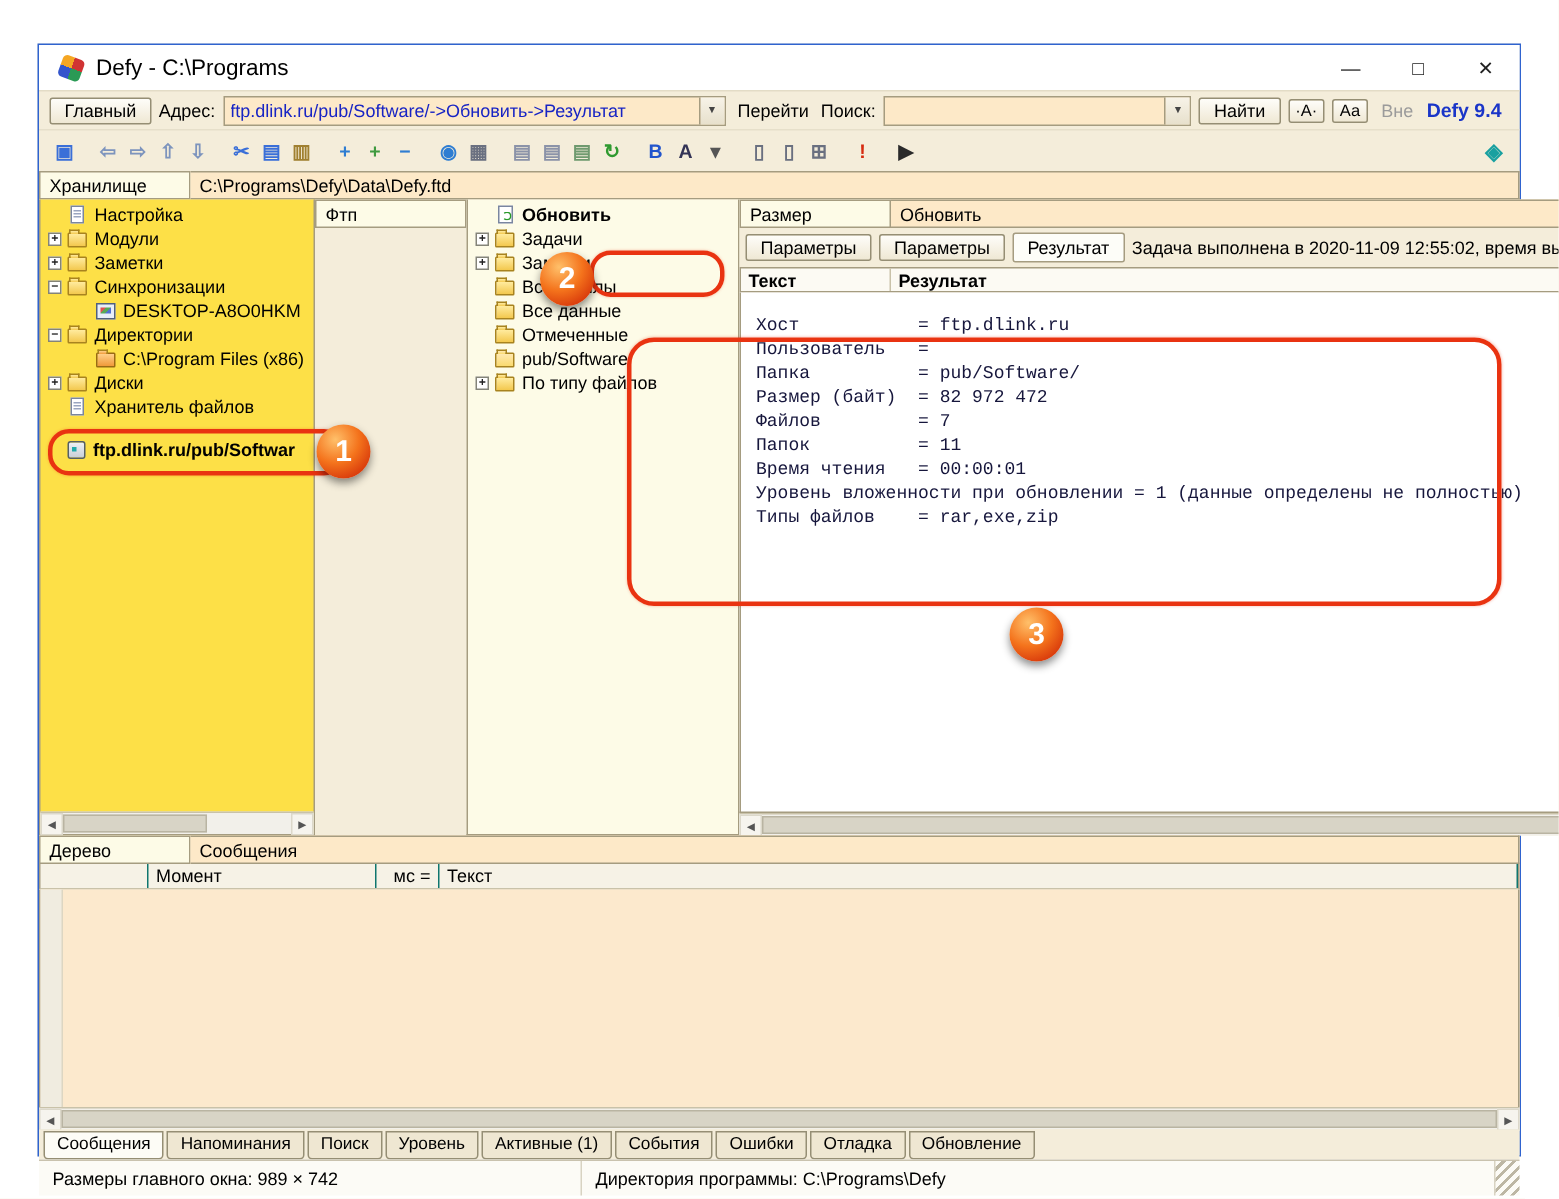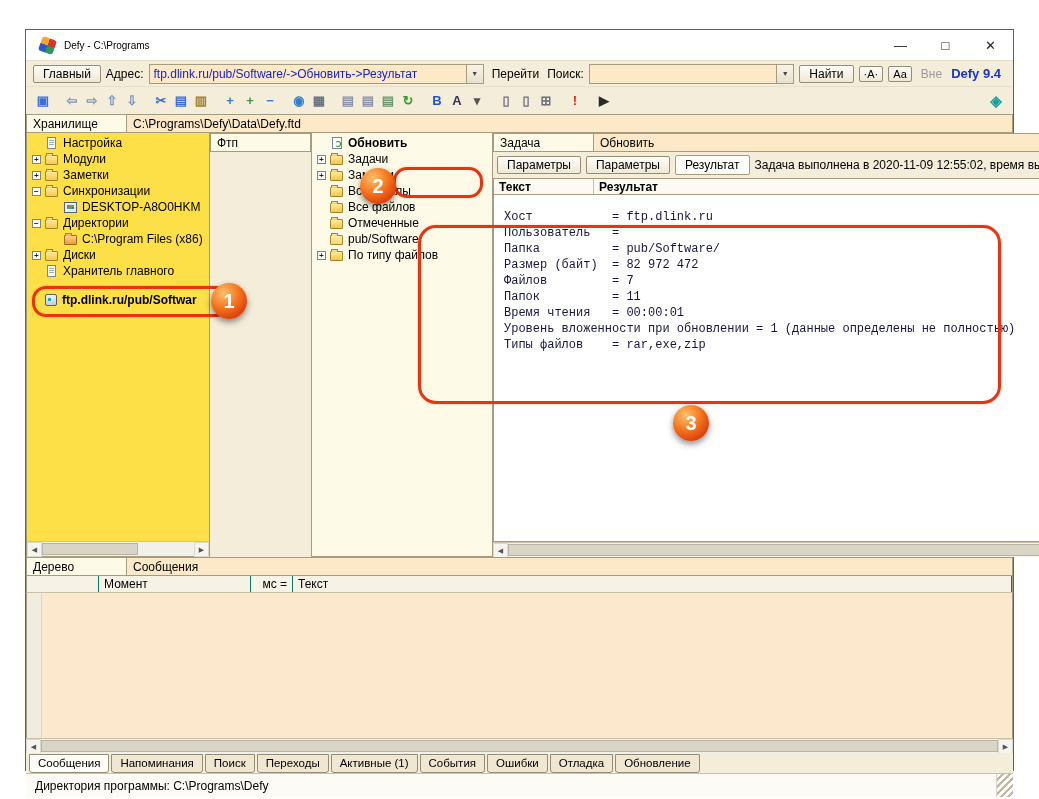--- a/index.html
+++ b/index.html
@@ -4,21 +4,21 @@
 <style>
   *{box-sizing:border-box;margin:0;padding:0}
   html,body{width:1039px;height:799px;background:#ffffff;overflow:hidden;position:relative;
     font-family:"Liberation Sans",sans-serif}
   .window{position:absolute;left:25px;top:29px;width:989px;height:742px;border:1px solid #2f63cf;
     background:#f4edda;color:#000;font-size:12px;display:flex;flex-direction:column}
   
   .titlebar{height:30px;flex:none;background:#fff;display:flex;align-items:center;padding-left:14px}
   .app-icon{width:15px;height:15px;margin-right:9px;border-radius:3px;transform:rotate(20deg);
     background:conic-gradient(#d03333 0 90deg,#2a9a55 90deg 180deg,#3355cc 180deg 270deg,#f5a623 270deg)}
-  .title{font-size:10px}
+  .title{font-size:15px}
   .wctrls{margin-left:auto;display:flex;height:100%}
   .wctrl{width:45px;height:100%;display:flex;align-items:center;justify-content:center;font-size:13px;color:#222}
   
   .cmdbar{height:26px;flex:none;display:flex;align-items:center;gap:5px;padding:0 7px;
     background:#f4edda;border-top:1px solid #e3dcc6}
   .lbl{white-space:nowrap}
   button{font:inherit;cursor:default}
   .btn{border:1px solid #958e74;background:linear-gradient(#fefdf9,#efe8d4);padding:1px 9px;
     border-radius:2px;white-space:nowrap;font-size:12px}
   .minibtn{padding:1px 4px;font-size:11px}
@@ -340,21 +340,21 @@
 
           <div class="tree-item" data-icon="folder">
             <span class="expander">+</span>
             <span class="icon"></span>
             <span class="label">Диски</span>
           </div>
 
           <div class="tree-item" data-icon="page">
             <span class="expander"></span>
             <span class="icon"></span>
-            <span class="label">Хранитель главного</span>
+            <span class="label">Хранитель файлов</span>
           </div>
 
           <div class="tree-item selected gap" data-icon="server">
             <span class="expander"></span>
             <span class="icon"></span>
             <span class="label">ftp.dlink.ru/pub/Softwar</span>
           </div>
         </div>
       <div class="hscroll">
         <span class="sarr">◀</span>
@@ -396,21 +396,21 @@
 
               <div class="tree-item" data-icon="folder">
                 <span class="expander"></span>
                 <span class="icon"></span>
                 <span class="label">Все файлы</span>
               </div>
 
               <div class="tree-item" data-icon="folder">
                 <span class="expander"></span>
                 <span class="icon"></span>
-                <span class="label">Все файлов</span>
+                <span class="label">Все данные</span>
               </div>
 
               <div class="tree-item" data-icon="folder">
                 <span class="expander"></span>
                 <span class="icon"></span>
                 <span class="label">Отмеченные</span>
               </div>
 
               <div class="tree-item" data-icon="folder-open">
                 <span class="expander"></span>
@@ -421,21 +421,21 @@
               <div class="tree-item" data-icon="folder">
                 <span class="expander">+</span>
                 <span class="icon"></span>
                 <span class="label">По типу файлов</span>
               </div>
             </div>
         </div>
 
         <div class="taskpanel">
           <div class="task-row">
-            <div class="hcell">Задача</div>
+            <div class="hcell">Размер</div>
             <div class="hbar">Обновить</div>
           </div>
           <div class="controls">
             <button class="btn">Параметры</button>
             <button class="btn">Параметры</button>
             <span class="tabflat">Результат</span>
             <span class="status-text">Задача выполнена в 2020-11-09 12:55:02, время выполнения = 00:00:</span>
           </div>
           <div class="colheads">
             <div class="ch-text">Текст</div>
@@ -503,34 +503,35 @@
   </div>
 
   <div class="tabsrow">
 
       <div class="tab active">Сообщения</div>
 
       <div class="tab">Напоминания</div>
 
       <div class="tab">Поиск</div>
 
-      <div class="tab">Переходы</div>
+      <div class="tab">Уровень</div>
 
       <div class="tab">Активные (1)</div>
 
       <div class="tab">События</div>
 
       <div class="tab">Ошибки</div>
 
       <div class="tab">Отладка</div>
 
       <div class="tab">Обновление</div>
     </div>
 
   <div class="statusbar">
+    <div class="scell s2">Размеры главного окна: 989 × 742</div>
     <div class="scell s3">Директория программы: C:\Programs\Defy</div>
     <div class="grip"></div>
   </div>
 
   <div class="ann-rect" id="r1"></div>
   <div class="ann-rect" id="r2"></div>
   <div class="ann-rect" id="r3"></div>
   <div class="badge" id="b1">1</div>
   <div class="badge" id="b2">2</div>
   <div class="badge" id="b3">3</div>

